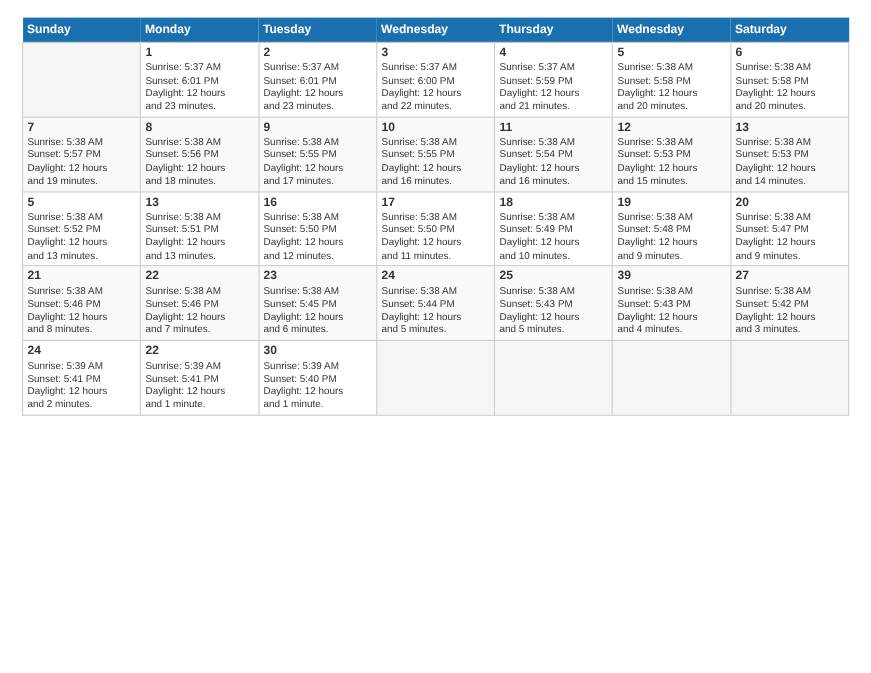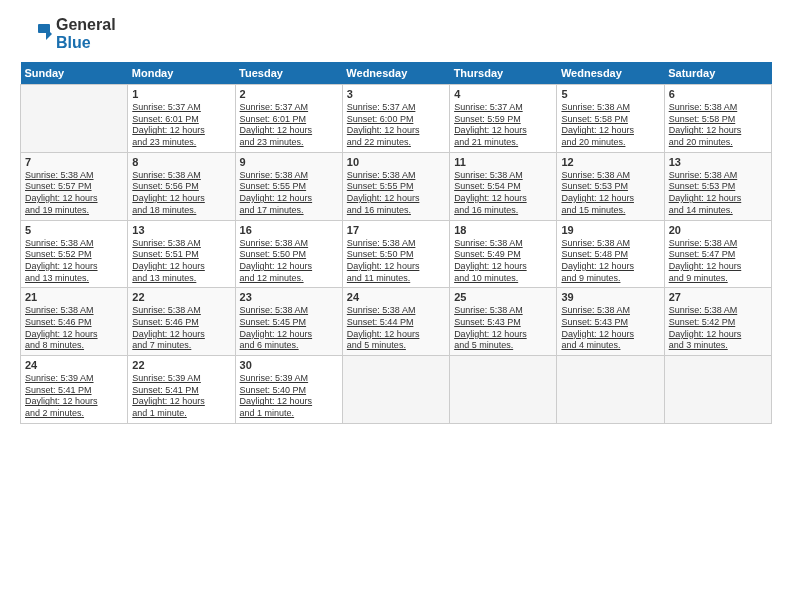--- a/index.html
+++ b/index.html
@@ -69,47 +69,29 @@
     .day-num {
       font-weight: bold;
       font-size: 11px;
       margin-bottom: 2px;
       color: #333;
     }
     .day-info {
       font-size: 9px;
       color: #333;
       line-height: 1.3;
-      text-decoration: underline;
     }
     td.empty {
       background: #f5f5f5;
     }
   </style>
 </head>
 <body>
 
 <div class="page">
-  <div class="header">
-    <div class="logo">
-    <svg width="32" height="32" viewBox="0 0 32 32">
-      <rect x="0" y="0" width="32" height="32" fill="white"></rect>
-      <rect x="18" y="6" width="12" height="9" rx="1" fill="#1a6faf"></rect>
-      <polygon points="26,10 32,16 26,22" fill="#1a6faf"></polygon>
-    </svg>
-    <div>
-      <span style="font-size:16px; font-weight:bold; color:#333; font-family:Arial;">General</span><br>
-      <span style="font-size:16px; font-weight:bold; color:#1a6faf; font-family:Arial;">Blue</span>
-    </div>
-  </div>
-    <div class="title-block">
-      <h1></h1>
-      <h2></h2>
-    </div>
-  </div>
 
   <table>
     <thead>
       <tr id="header-row">
           <th>Sunday</th>
           <th>Monday</th>
           <th>Tuesday</th>
           <th>Wednesday</th>
           <th>Thursday</th>
           <th>Wednesday</th>

